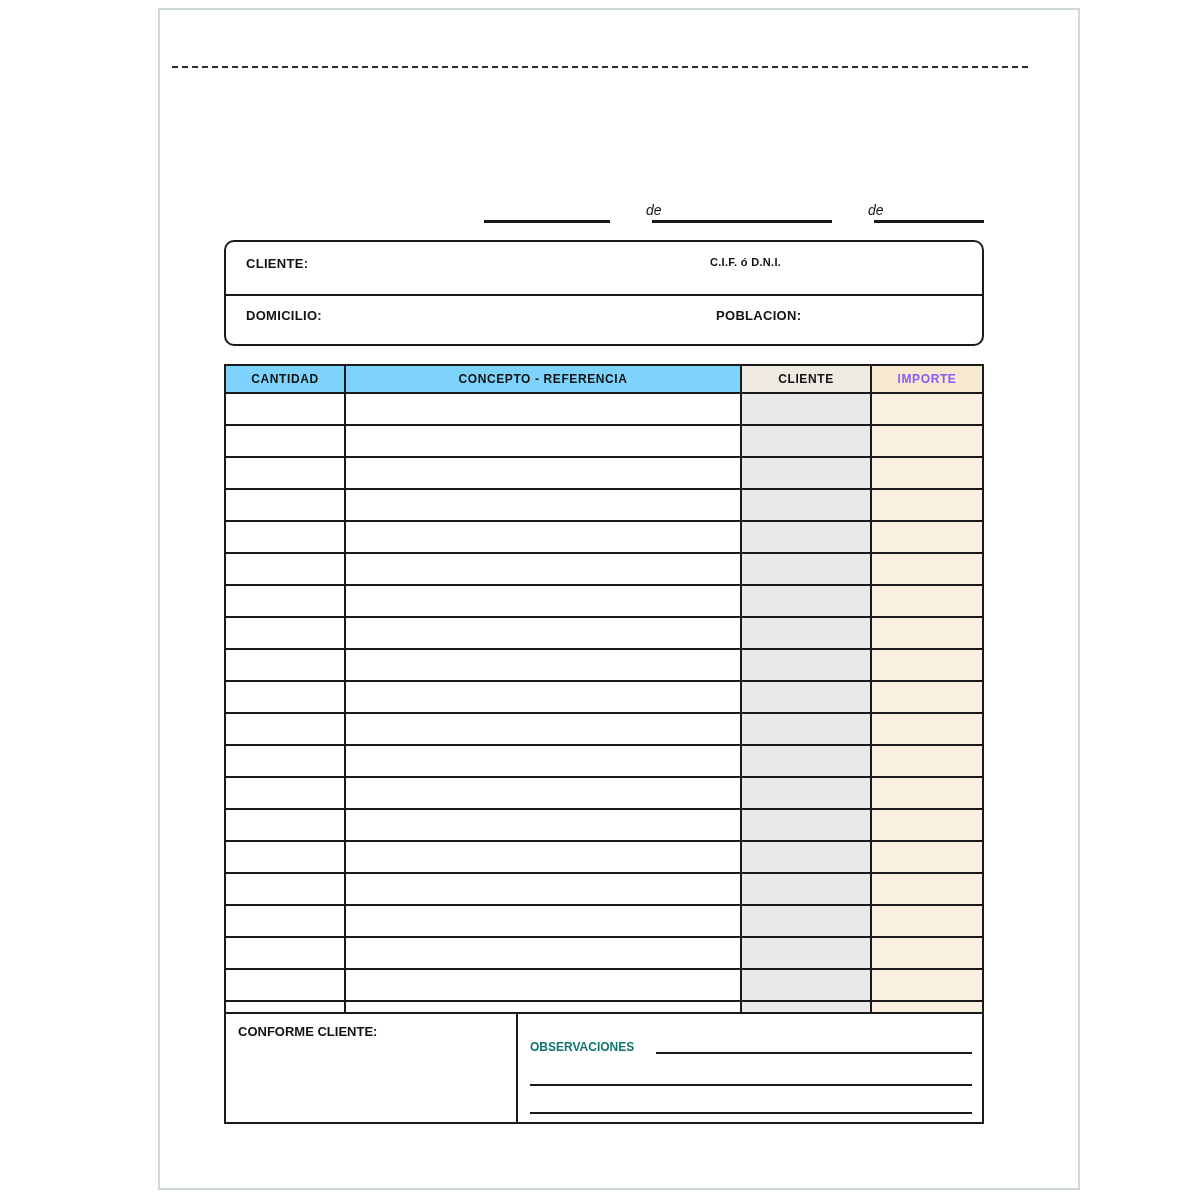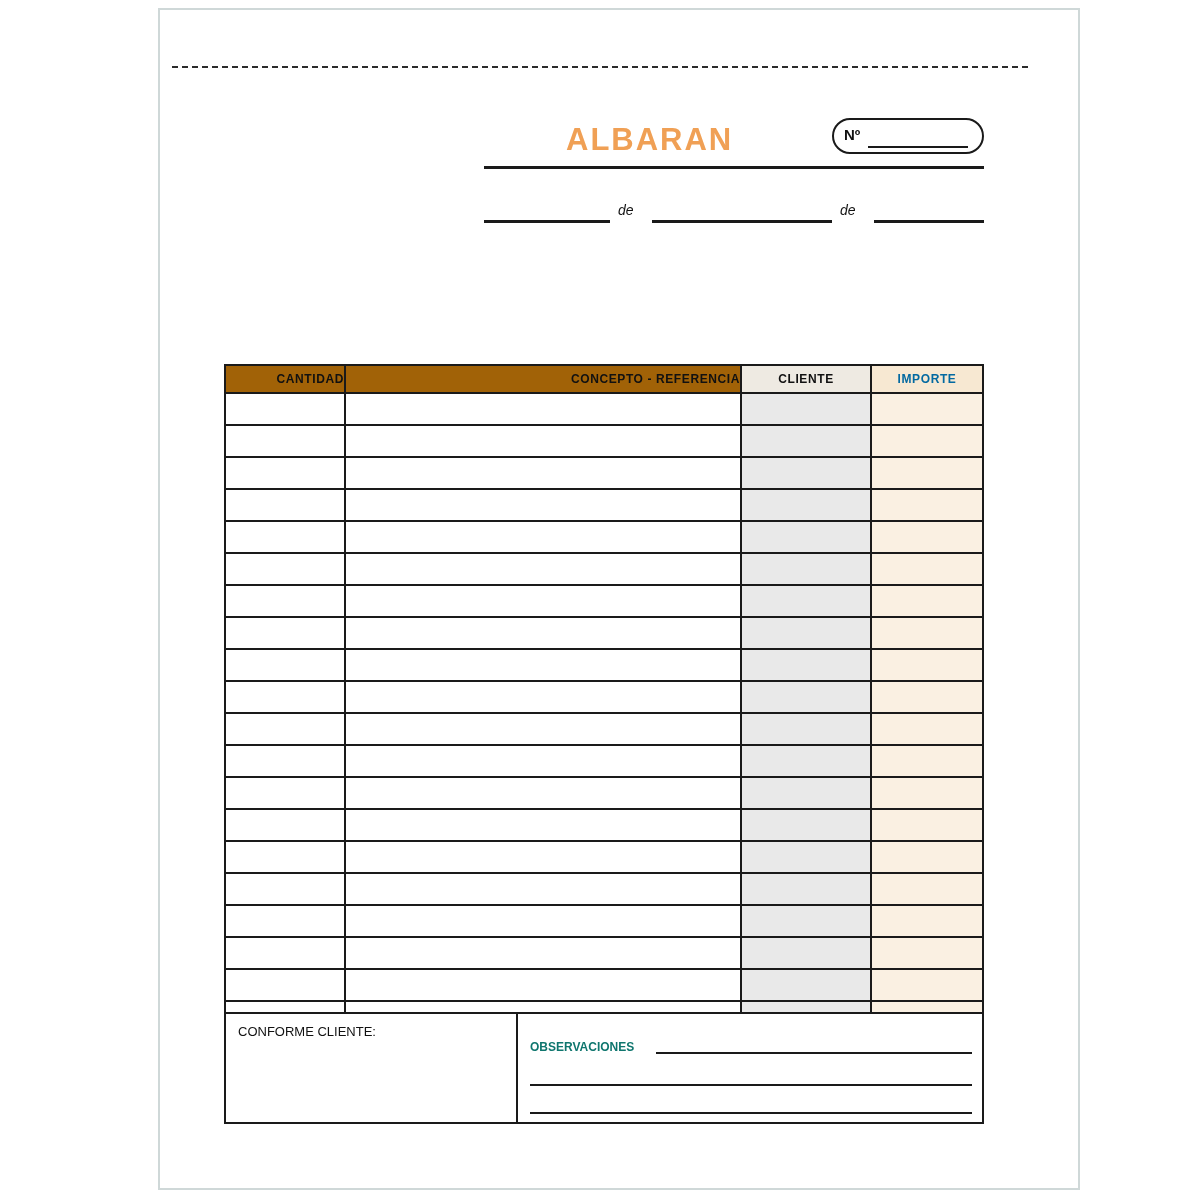--- a/index.html
+++ b/index.html
@@ -111,20 +111,21 @@
   }
   .date-seg.s1 { left: 0px;   width: 126px; }
   .date-seg.s2 { left: 168px; width: 180px; }
   .date-seg.s3 { left: 390px; width: 110px; }
   .date-de {
     position: absolute;
     font-size: 14px;
     font-style: italic;
     color: #111;
     top: 2px;
+    margin-left: 28px;
   }
   .date-de.d1 { left: 134px; }
   .date-de.d2 { left: 356px; }
 
   
   .cust-box {
     position: absolute;
     left: 224px;
     top: 240px;
     width: 760px;
@@ -191,24 +192,24 @@
     height: 30px;
   }
   .items td:last-child { border-right: none; }
   .items tr:last-child td { border-bottom: none; }
 
   .col-cant    { width: 118px; background: #ffffff; }
   .col-concept { background: #ffffff; margin-left: 14px; }
   .col-precio  { width: 128px; background: #e9e9e9; }
   .col-importe { width: 110px; background: #faf0e2; }
 
-  th.col-cant, th.col-concept { background: #a16207; text-align: right; }
+  th.col-cant, th.col-concept { background: #7dd3fc; }
   th.col-precio { background: #eeeae2; }
   th.col-importe { background: #f7e8d2; }
-  th.col-importe span { color: #0369a1; }
+  th.col-importe span { color: #8b5cf6; }
 
   
   .footer-box {
     position: absolute;
     left: 224px;
     top: 1012px;
     width: 760px;
     height: 112px;
     border: 2px solid #1a1a1a;
     box-sizing: border-box;
@@ -220,21 +221,21 @@
     top: 0;
     width: 0;
     height: 100%;
     border-left: 2px solid #1a1a1a;
   }
   .conforme-label {
     position: absolute;
     left: 12px;
     top: 10px;
     font-size: 13px;
-    font-weight: normal;
+    font-weight: bold;
     color: #111;
   }
   .obs-label {
     position: absolute;
     left: 304px;
     top: 26px;
     font-size: 12px;
     font-weight: bold;
     color: #0f766e;
   }
@@ -249,37 +250,36 @@
 </style>
 </head>
 <body>
 
 <div id="page">
 
   <div class="page-sheet"></div>
 
   <div class="perforation"></div>
 
-  <div class="title-row">
-    <div class="title-text">ALBARAN</div>
-    <div class="num-box">
-      <span class="num-label">Nº</span>
-      <span class="num-line"></span>
-    </div>
-    <div class="title-underline"></div>
-  </div>
 
   <div class="date-row">
     <span class="date-seg s1"></span>
     <span class="date-de d1">de</span>
     <span class="date-seg s2"></span>
     <span class="date-de d2">de</span>
     <span class="date-seg s3"></span>
   </div>
 
+  <div class="cust-box">
+    <span class="cust-label lbl-cliente">CLIENTE:</span>
+    <span class="cust-label lbl-cif">C.I.F. ó D.N.I.</span>
+    <span class="cust-divider"></span>
+    <span class="cust-label lbl-domicilio">DOMICILIO:</span>
+    <span class="cust-label lbl-poblacion">POBLACION:</span>
+  </div>
 
   <div class="items">
     <table>
       <thead>
         <tr>
           <th class="col-cant"><span>CANTIDAD</span></th>
           <th class="col-concept"><span>CONCEPTO - REFERENCIA</span></th>
           <th class="col-precio"><span>CLIENTE</span></th>
           <th class="col-importe"><span>IMPORTE</span></th>
         </tr>

